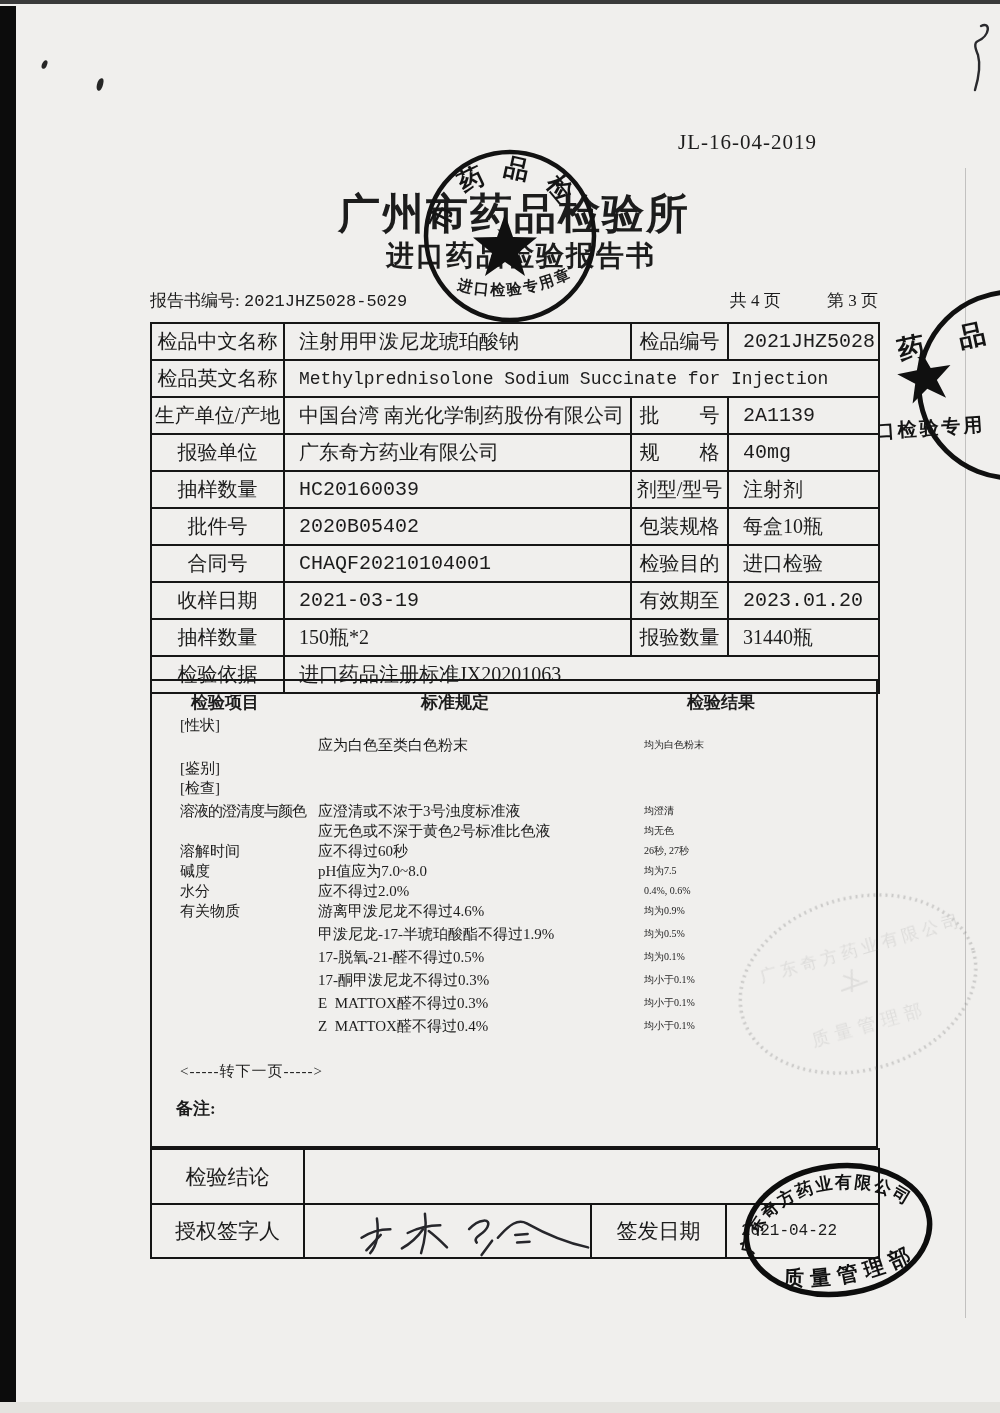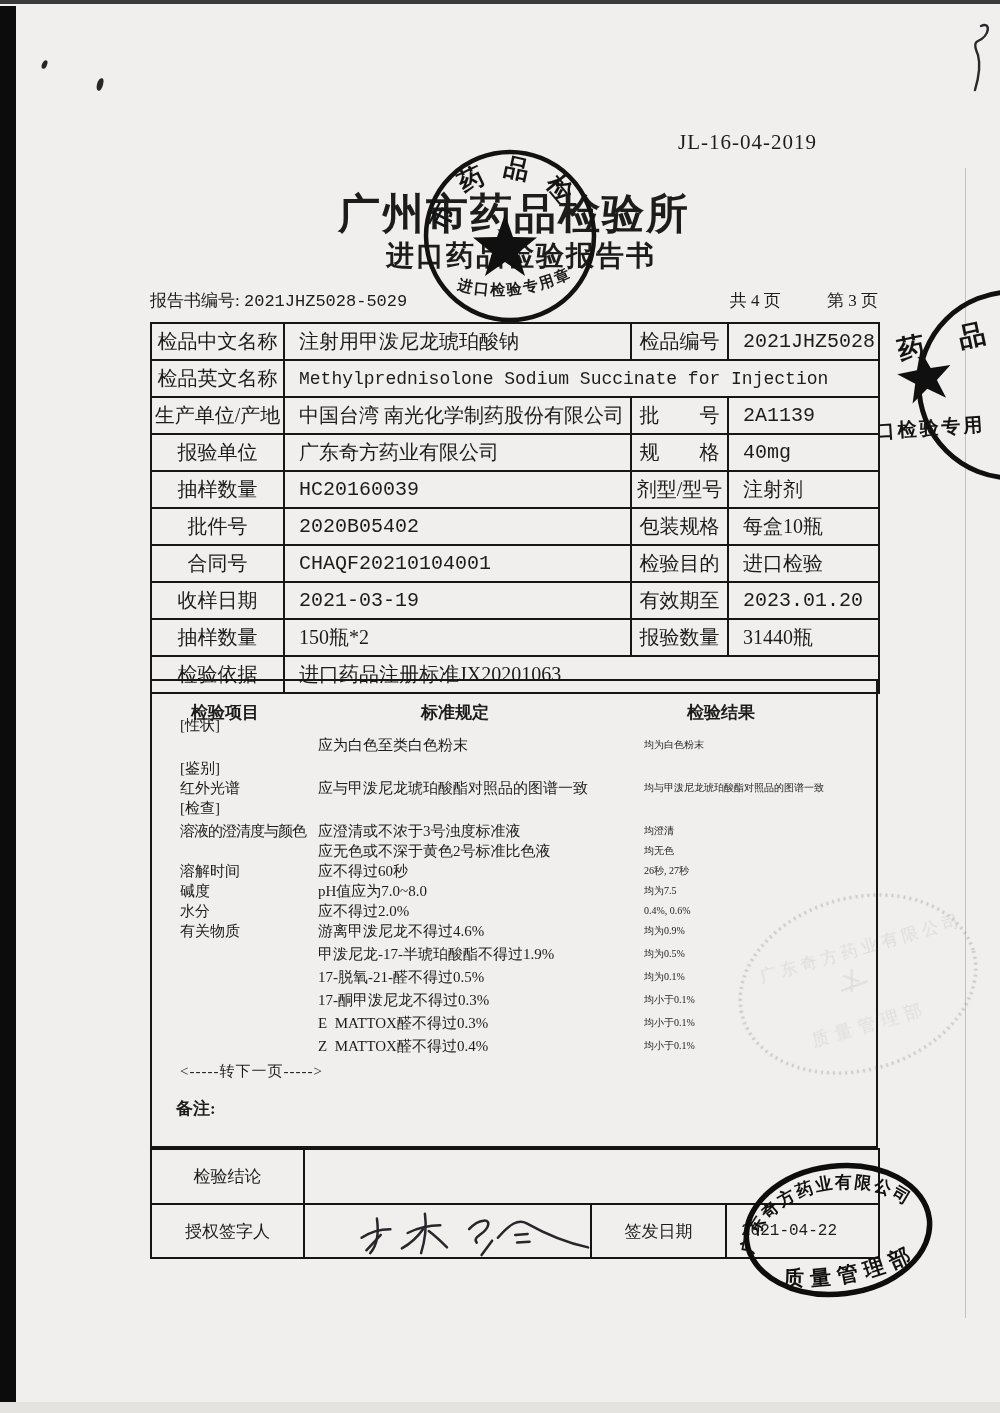--- a/index.html
+++ b/index.html
@@ -19,33 +19,33 @@
   .report-line{left:150px;top:289px;width:728px;display:flex;justify-content:space-between;font-size:17px;}
   .report-line .pages span{margin-left:42px;}
   
   table.info{left:150px;top:322px;width:728px;border-collapse:collapse;table-layout:fixed;position:absolute;}
   table.info td{border:2px solid #161616;font-size:20px;height:33px;padding:1px 6px 1px 6px;overflow:hidden;white-space:nowrap;}
   table.info td.lab{text-align:center;padding:1px 2px;}
   table.info td.val{padding-left:14px;}
   .mono{font-family:"Liberation Mono","DejaVu Sans Mono",monospace;font-size:15px;}
   
   .results{left:150px;top:679px;width:724px;height:465px;border:2.5px solid #161616;}
-  .rhead{position:absolute;top:10px;font-size:17px;font-weight:bold;width:90px;text-align:center;margin-top:10px;}
+  .rhead{position:absolute;top:10px;font-size:17px;font-weight:bold;width:90px;text-align:center;}
   .rh-item{left:28px;} .rh-std{left:258px;} .rh-res{left:524px;}
   .rows{position:absolute;left:0;top:34px;width:724px;}
   .rrow{display:flex;height:20px;line-height:20px;font-size:15px;white-space:pre;}
   .rrow .ri{width:138px;padding-left:28px;flex:none;}
   .rrow .rs{width:326px;flex:none;}
   .rrow .rr{flex:none;font-size:10px;}
   .gap{margin-top:3px;}
   .continuation{position:absolute;left:8px;top:381px;width:100%;text-align:left;font-size:15px;letter-spacing:1px;padding-left:20px;}
   .remark{position:absolute;left:24px;top:416px;font-size:17px;font-weight:bold;}
   
   table.footer{left:150px;top:1148px;width:728px;border-collapse:collapse;table-layout:fixed;position:absolute;}
-  table.footer td{border:2.5px solid #141414;font-size:17px;padding:2px 6px;}
+  table.footer td{border:2.5px solid #141414;font-size:21px;padding:2px 6px;}
   table.footer td.lab{text-align:center;}
   .sig-cell{position:relative;}
   
   svg text{font-family:"Liberation Serif","DejaVu Serif",serif;}
   .faint{opacity:.55;}
 </style>
 </head>
 <body>
 
 <div class="abs edge-top"></div>
@@ -163,21 +163,20 @@
   </table>
 
 <div class="abs results">
   <span class="rhead rh-item">检验项目</span>
   <span class="rhead rh-std">标准规定</span>
   <span class="rhead rh-res">检验结果</span>
   <div class="rows">
     <div class="rrow"><span class="ri">[性状]</span><span class="rs"></span><span class="rr"></span></div>
     <div class="rrow"><span class="ri"></span><span class="rs">应为白色至类白色粉末</span><span class="rr">均为白色粉末</span></div>
     <div class="rrow gap"><span class="ri">[鉴别]</span><span class="rs"></span><span class="rr"></span></div>
-    <div class="rrow"><span class="ri">红外光谱</span><span class="rs">应与甲泼尼龙琥珀酸酯对照品的图谱一致</span><span class="rr">均与甲泼尼龙琥珀酸酯对照品的图谱一致</span></div>
     <div class="rrow"><span class="ri">[检查]</span><span class="rs"></span><span class="rr"></span></div>
     <div class="rrow gap"><span class="ri" style="letter-spacing:-1px;">溶液的澄清度与颜色</span><span class="rs">应澄清或不浓于3号浊度标准液</span><span class="rr">均澄清</span></div>
     <div class="rrow"><span class="ri"></span><span class="rs">应无色或不深于黄色2号标准比色液</span><span class="rr">均无色</span></div>
     <div class="rrow"><span class="ri">溶解时间</span><span class="rs">应不得过60秒</span><span class="rr">26秒, 27秒</span></div>
     <div class="rrow"><span class="ri">碱度</span><span class="rs">pH值应为7.0~8.0</span><span class="rr">均为7.5</span></div>
     <div class="rrow"><span class="ri">水分</span><span class="rs">应不得过2.0%</span><span class="rr">0.4%, 0.6%</span></div>
     <div class="rrow"><span class="ri">有关物质</span><span class="rs">游离甲泼尼龙不得过4.6%</span><span class="rr">均为0.9%</span></div>
     <div class="rrow gap"><span class="ri"></span><span class="rs">甲泼尼龙-17-半琥珀酸酯不得过1.9%</span><span class="rr">均为0.5%</span></div>
     <div class="rrow gap"><span class="ri"></span><span class="rs">17-脱氧-21-醛不得过0.5%</span><span class="rr">均为0.1%</span></div>
     <div class="rrow gap"><span class="ri"></span><span class="rs">17-酮甲泼尼龙不得过0.3%</span><span class="rr">均小于0.1%</span></div>

